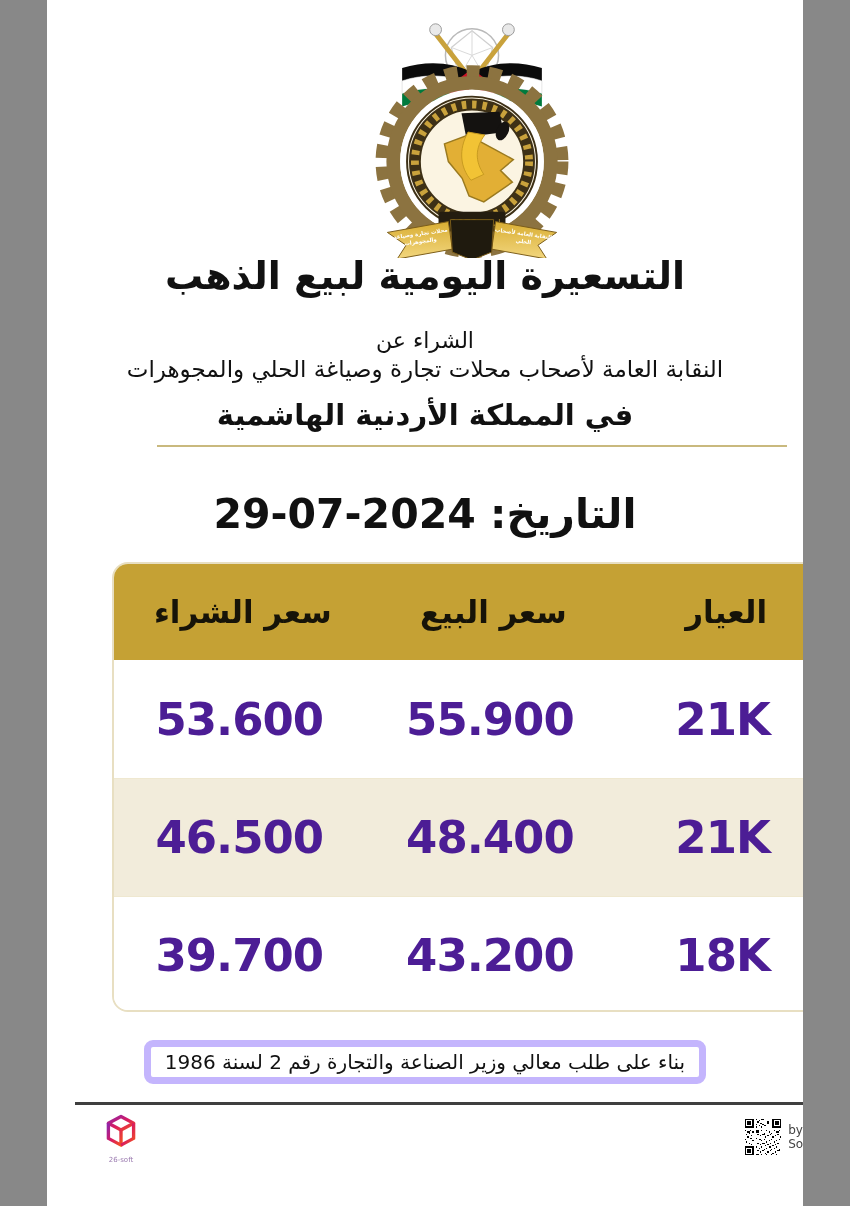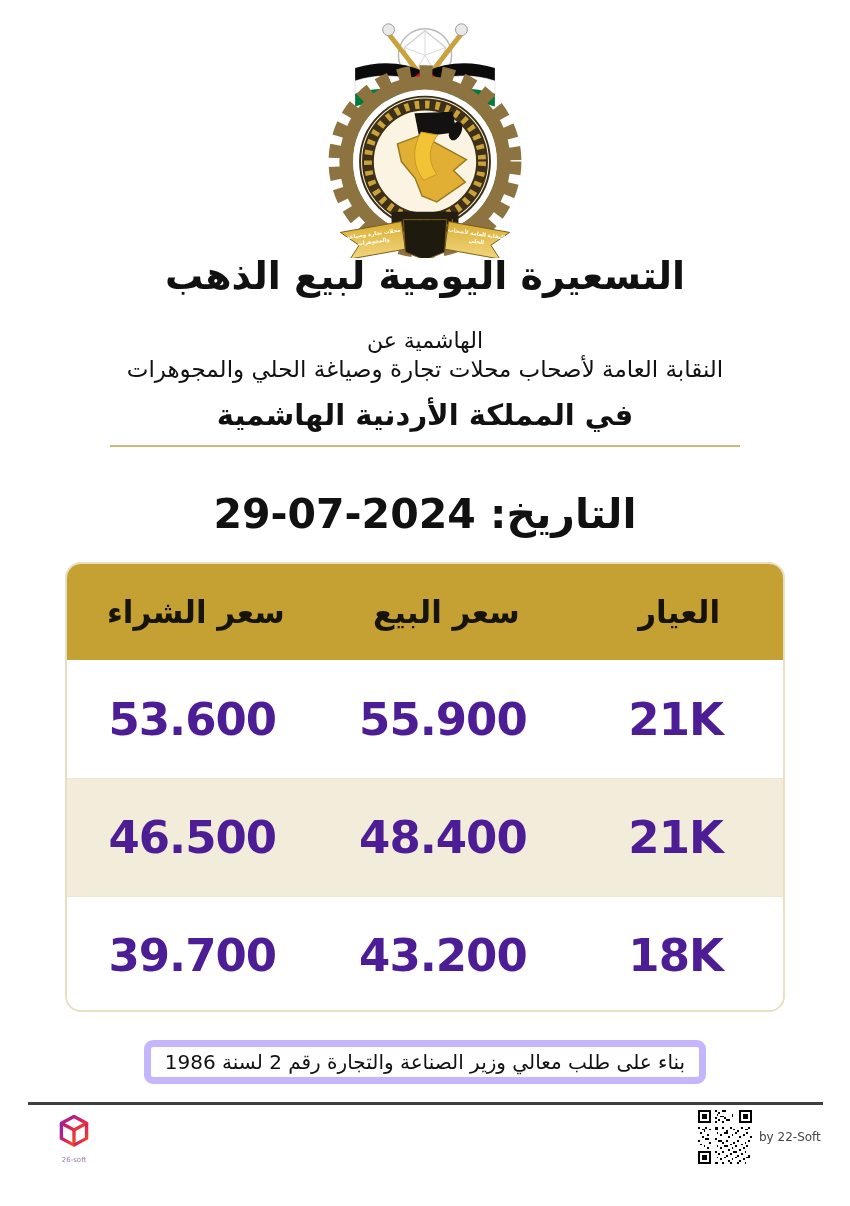--- a/index.html
+++ b/index.html
@@ -1,18 +1,18 @@
 <!DOCTYPE html>
 <html lang="ar"><head>
 <meta charset="utf-8">
 <style>
   * { margin:0; padding:0; box-sizing:border-box; }
   html,body { background:#888; }
   .page {
-    position:relative; width:850px; height:1206px; margin:0 auto;
+    position:relative; width:756px; height:1206px; margin:0 auto;
     background:#ffffff; overflow:hidden;
     font-family:"DejaVu Sans", sans-serif; color:#111;
   }
   .abs { position:absolute; }
   .center-x { left:0; right:0; text-align:center; }
 
   
   .emblem { top:12px; left:325px; width:200px; height:246px; }
 
   
@@ -129,21 +129,21 @@
         <path d="M78,211 L122,211 L120,244 L100,252 L80,244 Z" fill="#1F1A0E" stroke="#7A5C18" stroke-width="1"></path>
         <text x="152" y="227" font-size="5.5" font-weight="bold" fill="#ffffff" text-anchor="middle" transform="rotate(8 152 227)">النقابة العامة لأصحاب</text>
         <text x="152" y="235" font-size="5.5" font-weight="bold" fill="#ffffff" text-anchor="middle" transform="rotate(8 152 235)">الحلي</text>
         <text x="48" y="227" font-size="5.5" font-weight="bold" fill="#ffffff" text-anchor="middle" transform="rotate(-8 48 227)">محلات تجارة وصياغة</text>
         <text x="48" y="235" font-size="5.5" font-weight="bold" fill="#ffffff" text-anchor="middle" transform="rotate(-8 48 235)">والمجوهرات</text>
       </g>
     </svg>
   </div>
 
   <h1 class="abs center-x title" dir="rtl">التسعيرة اليومية لبيع الذهب</h1>
-  <div class="abs center-x issued" dir="rtl">الهاشمية عن</div>
+  <div class="abs center-x issued" dir="rtl">الشراء عن</div>
   <div class="abs center-x org" dir="rtl">النقابة العامة لأصحاب محلات تجارة وصياغة الحلي والمجوهرات</div>
   <div class="abs center-x country" dir="rtl">في المملكة الأردنية الهاشمية</div>
   <div class="abs gold-divider"></div>
   <div class="abs center-x date-line" dir="rtl">
     <span>التاريخ:</span>
     <span dir="ltr">29-07-2024</span>
   </div>
 
   <div class="abs price-table">
     <div class="thead">

